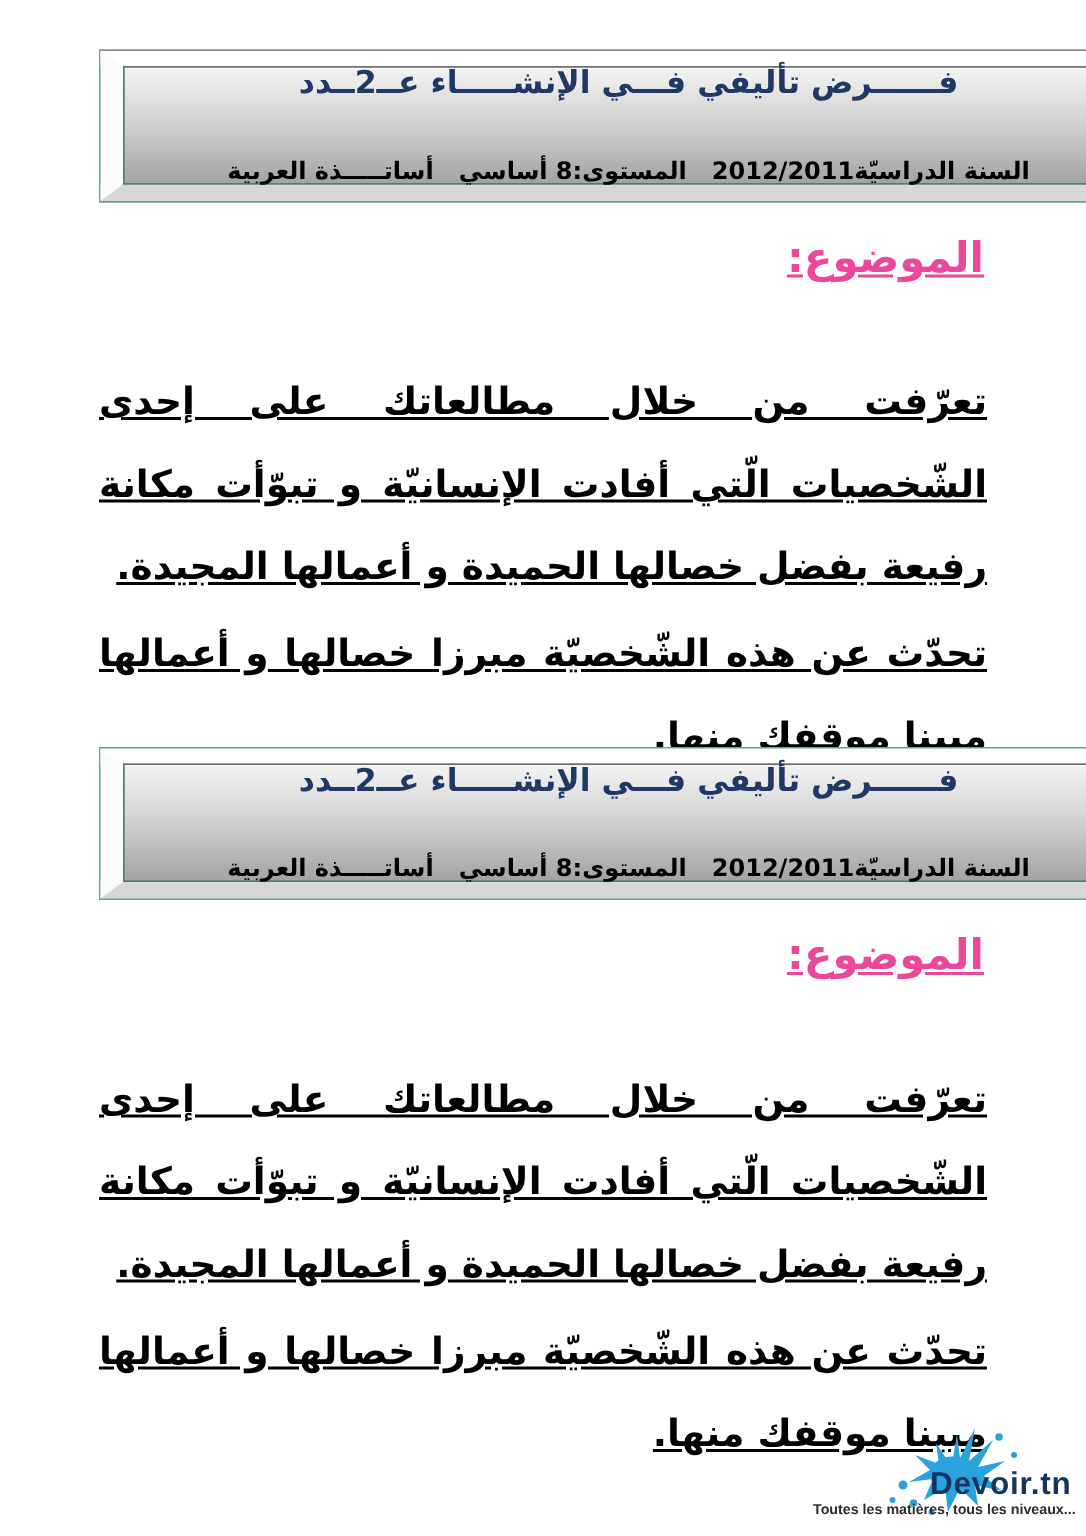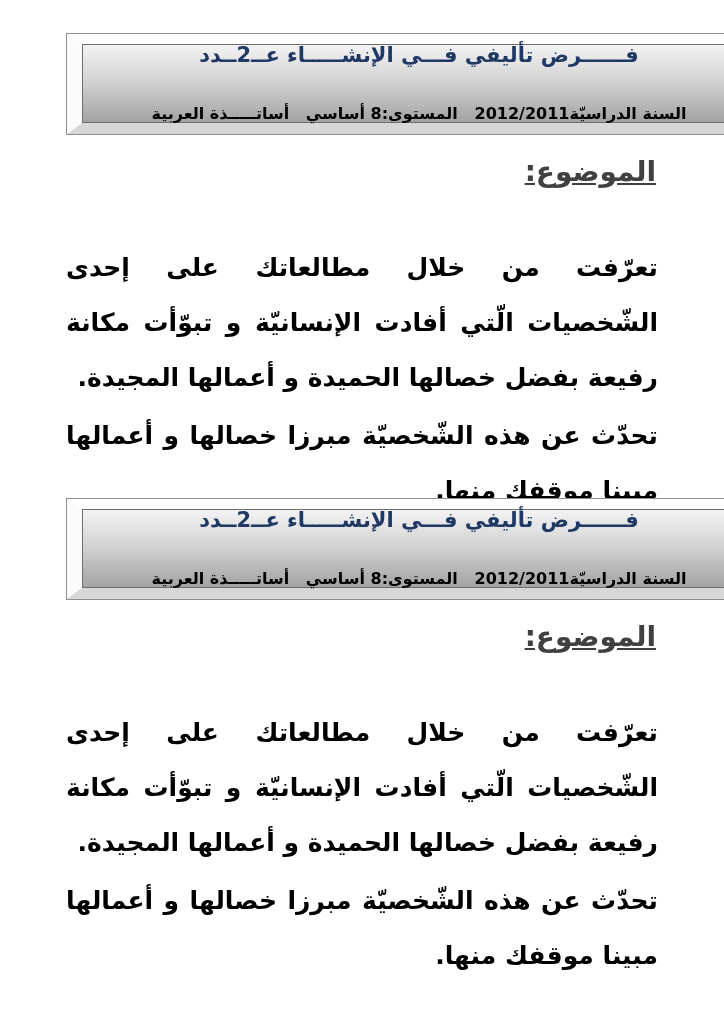--- a/index.html
+++ b/index.html
@@ -67,33 +67,34 @@
     white-space: nowrap;
     margin-top: 27px;
   }
 
   .subject-heading {
     position: absolute;
     top: 122px;
     right: 2px;
     font-weight: bold;
     font-size: 28px;
-    color: #404040;
+    color: #ec4899;
     text-decoration: underline;
   }
   .para {
     position: absolute;
     right: 0;
     width: 592px;
     font-weight: bold;
     font-size: 25px;
     line-height: 55px;
     color: #000000;
     text-align: justify;
     text-align-last: right;
+    text-decoration: underline;
   }
   .para-1 { top: 182px; }
   .para-2 { top: 350px; margin-left: 12px; }
 
   
   .logo {
     position: absolute;
     left: 540px;
     top: 950px;
     width: 184px;
@@ -154,14 +155,31 @@
           <div class="box-title">فــــــرض تأليفي فـــي الإنشـــــاء عــ2ــدد</div>
           <div class="box-info">السنة الدراسيّة2012/2011 &nbsp; المستوى:8 أساسي &nbsp; أساتـــــذة العربية</div>
         </div>
       </div>
     </div>
     <div class="subject-heading">الموضوع:</div>
     <p class="para para-1">تعرّفت من خلال مطالعاتك على إحدى الشّخصيات الّتي أفادت الإنسانيّة و تبوّأت مكانة رفيعة بفضل خصالها الحميدة و أعمالها المجيدة.</p>
     <p class="para para-2">تحدّث عن هذه الشّخصيّة مبرزا خصالها و أعمالها مبينا موقفك منها.</p>
   </section>
 
+  <div class="logo">
+    <svg class="splash-icon" viewBox="0 0 92 62" xmlns="http://www.w3.org/2000/svg">
+      <path d="M46 30
+           L50 6 L52 22 L62 2 L58 24 L74 10 L64 28 L82 24 L68 34
+           L80 44 L62 40 L64 54 L52 42 L44 58 L42 42 L28 50 L34 36
+           L18 38 L32 30 L22 20 L38 26 L36 12 L44 24 Z" fill="#2aa3dc"></path>
+      <ellipse cx="47" cy="33" rx="15" ry="12" fill="#2aa3dc"></ellipse>
+      <circle cx="14" cy="40" r="3" fill="#2aa3dc"></circle>
+      <circle cx="7" cy="50" r="2" fill="#2aa3dc"></circle>
+      <circle cx="21" cy="52" r="2.5" fill="#2aa3dc"></circle>
+      <circle cx="33" cy="58" r="2" fill="#2aa3dc"></circle>
+      <circle cx="78" cy="8" r="2.5" fill="#2aa3dc"></circle>
+      <circle cx="88" cy="20" r="2" fill="#2aa3dc"></circle>
+    </svg>
+    <div class="logo-text">Devoir.tn</div>
+    <div class="logo-tagline">Toutes les matières, tous les niveaux...</div>
+  </div>
 
 </div>
 
 </body></html>

